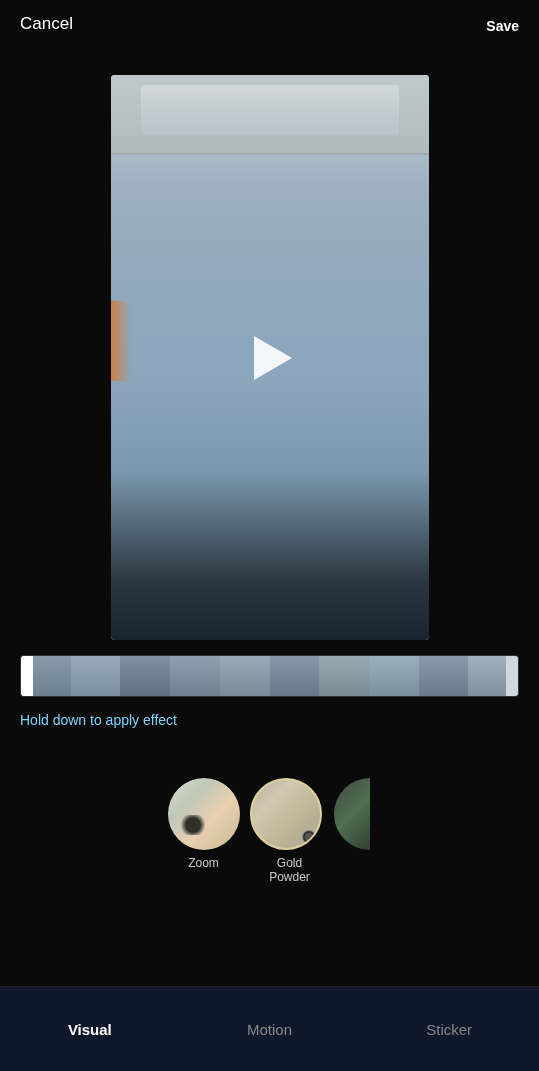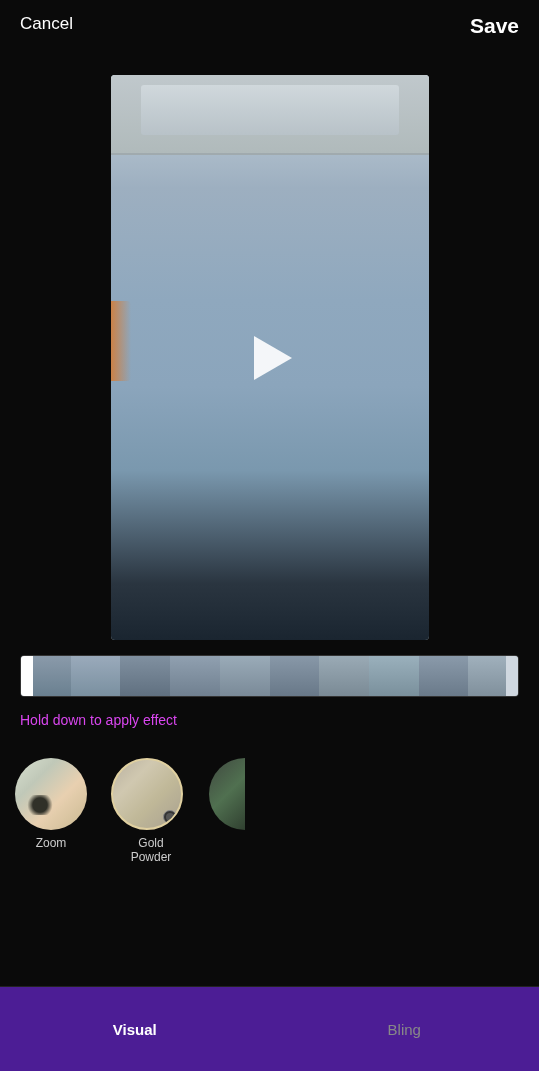--- a/index.html
+++ b/index.html
@@ -11,37 +11,37 @@
       font-family: -apple-system, BlinkMacSystemFont, 'Helvetica Neue', sans-serif;
       color: #ffffff;
       overflow: hidden;
       position: relative;
     }
 
     
     .header {
       display: flex;
       justify-content: space-between;
-      align-items: flex-start;
+      align-items: flex-end;
       padding: 14px 20px;
       position: absolute;
       top: 0;
       left: 0;
       right: 0;
       z-index: 10;
     }
 
     .header-cancel {
       font-size: 17px;
       color: #ffffff;
       cursor: pointer;
     }
 
     .header-save {
-      font-size: 21px;
+      font-size: 14px;
       font-weight: 700;
       color: #ffffff;
       cursor: pointer;
     }
 
     
     .video-container {
       position: absolute;
       top: 75px;
       left: 111px;
@@ -201,34 +201,35 @@
       height: 2px;
       background: rgba(200, 210, 220, 0.6);
     }
 
     
     .instruction-text {
       position: absolute;
       top: 712px;
       left: 20px;
       font-size: 14px;
-      color: #d946ef;
+      color: #7dd3fc;
     }
 
     
     .effects-row {
       position: absolute;
-      top: 748px;
+      top: 768px;
       left: 0;
       right: 0;
       display: flex;
       align-items: flex-start;
       padding: 10px 15px;
-      gap: 24px;
-      overflow: hidden;
+      gap: 10px;
+      overflow: hidden;
+      justify-content: center;
     }
 
     .effect-item {
       display: flex;
       flex-direction: column;
       align-items: center;
       gap: 6px;
       cursor: pointer;
       min-width: 72px;
     }
@@ -289,21 +290,21 @@
       background: radial-gradient(circle, #303028 40%, transparent 70%);
     }
 
     
     .tab-bar {
       position: absolute;
       bottom: 0;
       left: 0;
       right: 0;
       height: 85px;
-      background: #4c1d95;
+      background: #0f172a;
       display: flex;
       align-items: center;
       justify-content: space-around;
       border-top: 1px solid #222;
     }
 
     .tab-item {
       display: flex;
       flex-direction: column;
       align-items: center;
@@ -384,15 +385,18 @@
     <div class="effect-circle-partial"></div>
     <span class="effect-label"></span>
   </div>
 </div>
 
 <div class="tab-bar">
   <div class="tab-item">
     <span class="tab-label active">Visual</span>
   </div>
   <div class="tab-item">
-    <span class="tab-label">Bling</span>
+    <span class="tab-label">Motion</span>
+  </div>
+  <div class="tab-item">
+    <span class="tab-label">Sticker</span>
   </div>
 </div>
 
 </body></html>

